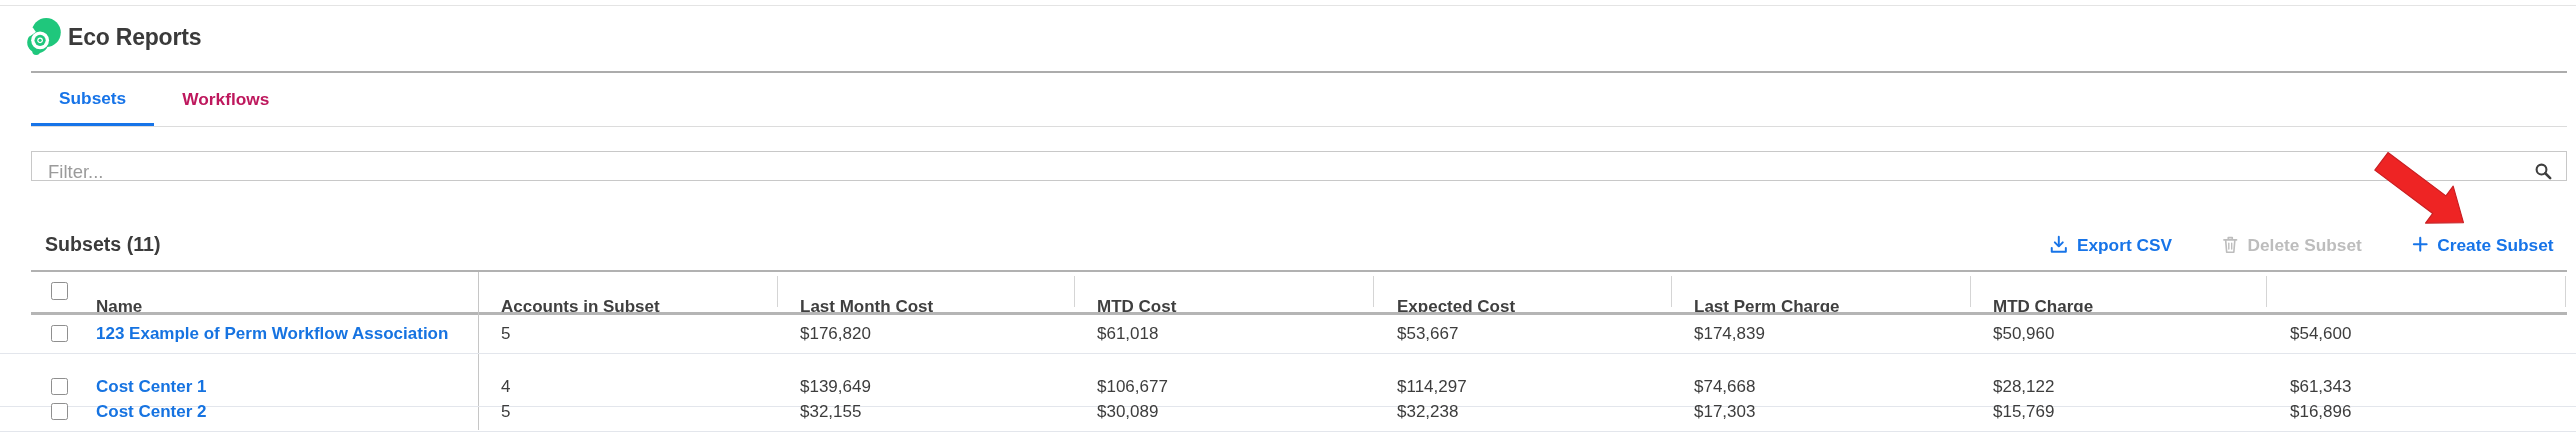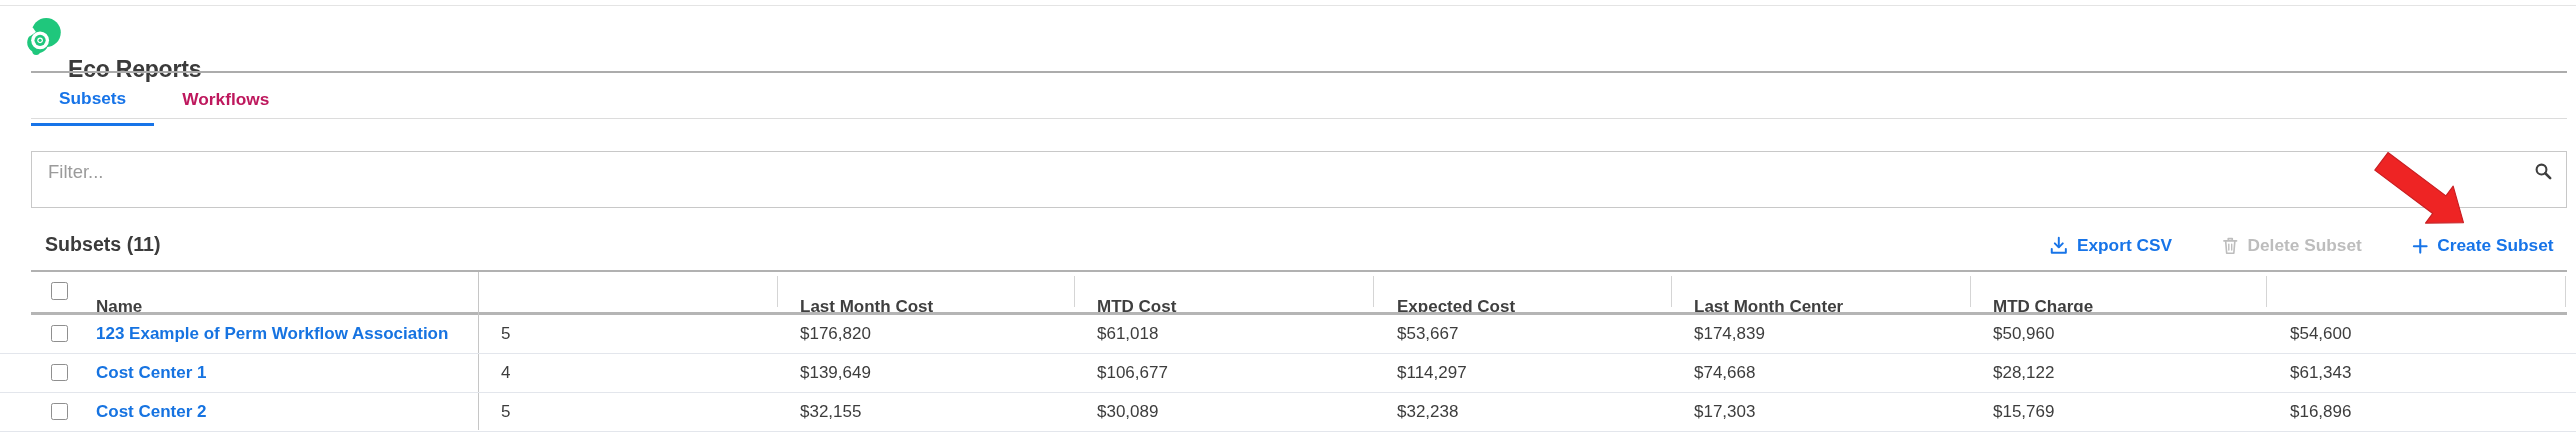--- a/index.html
+++ b/index.html
@@ -5,42 +5,42 @@
   html,body{margin:0;padding:0;background:#fff;}
   body{width:2576px;height:448px;position:relative;overflow:hidden;
        font-family:"Liberation Sans","DejaVu Sans",sans-serif;color:#3d3d3d;}
   .abs{position:absolute;}
 
   
   .top-rule{left:0;top:4.6px;width:2576px;height:1.7px;background:#e4e4e4;}
 
   
   .logo{left:26px;top:18px;width:36px;height:38px;}
-  .app-title{left:68px;top:24px;font-size:23px;font-weight:600;color:#3a3a3a;letter-spacing:-0.2px;margin-top:32px;}
+  .app-title{left:68px;top:24px;font-size:23px;font-weight:600;color:#3a3a3a;letter-spacing:-0.2px;}
   .header-rule{left:31px;top:71px;width:2536px;height:1.7px;background:#acacac;}
 
   
-  .tabbar{left:31px;top:73px;width:2536px;height:46px;border-bottom:1.2px solid #dcdcdc;
+  .tabbar{left:31px;top:73px;width:2536px;height:54px;border-bottom:1.2px solid #dcdcdc;
           display:flex;box-sizing:border-box;}
   .tab{height:53px;display:flex;align-items:center;padding:0 28px;font-size:17.3px;font-weight:600;
        color:#be185d;cursor:pointer;box-sizing:border-box;}
   .tab.active{color:#1774e8;border-bottom:3.5px solid #1774e8;}
 
   
-  .filter-wrap{left:31px;top:151px;width:2536px;height:57px;border:1.2px solid #c8c8c8;border-radius:0;
+  .filter-wrap{left:31px;top:151px;width:2536px;height:30px;border:1.2px solid #c8c8c8;border-radius:0;
                box-sizing:border-box;background:#fff;}
   .filter-wrap input{border:none;outline:none;width:2472px;height:35px;margin:1.2px 0 0 14px;
                      font-size:18.5px;color:#444;font-family:inherit;background:transparent;}
   .filter-wrap input::placeholder{color:#9b9b9b;}
   .search-ic{right:14px;top:9.8px;width:18.5px;height:18.5px;position:absolute;}
 
   
   .section-title{left:45px;top:233px;font-size:19.6px;font-weight:700;color:#3b3b3b;}
   .actions{top:230px;right:22.5px;height:30px;display:flex;align-items:center;}
-  .act-btn{display:flex;align-items:flex-end;gap:8px;font-size:17.3px;font-weight:700;color:#1774e8;cursor:pointer;}
+  .act-btn{display:flex;align-items:flex-start;gap:8px;font-size:17.3px;font-weight:700;color:#1774e8;cursor:pointer;}
   .act-btn.disabled{color:#bdbdbd;cursor:default;}
   .act-btn + .act-btn{margin-left:49px;}
 
   
   .tbar1{left:31px;top:270px;width:2536px;height:2.3px;background:#b1b1b1;}
   .tbar2{left:31px;top:312px;width:2536px;height:2.9px;background:#b5b5b5;}
   .thead{left:0;top:272px;width:2576px;height:38px;}
   .th{position:absolute;top:16px;height:38px;line-height:38px;font-size:17px;font-weight:700;color:#3f3f3f;}
   .vline-full{left:478px;top:272px;width:1.2px;height:158px;background:#c6c6c6;}
   .vtick{top:276px;width:1.2px;height:31px;background:#d5d5d5;}
@@ -116,24 +116,25 @@
 
 <svg class="abs red-arrow" viewBox="0 0 180 145">
   <polygon points="6.6,31.2 106.9,106.1 94.4,122.9 160,122 142.2,58.9 129.7,75.7 29.4,0.8" fill="#ee2424" stroke="#c81e22" stroke-width="2" stroke-linejoin="round"></polygon>
 </svg>
 
 <div class="abs tbar1"></div>
 
 <div class="abs thead">
   <div class="checkbox" style="top:10.4px;"></div>
   <div class="th c0">Name</div>
+  <div class="th c1">Accounts in Subset</div>
   <div class="th c2">Last Month Cost</div>
   <div class="th c3">MTD Cost</div>
   <div class="th c4">Expected Cost</div>
-  <div class="th c5">Last Month Center</div>
+  <div class="th c5">Last Perm Charge</div>
   <div class="th c6">MTD Charge</div>
 </div>
 <div class="abs tbar2"></div>
 
 <div class="abs vline-full"></div>
 <div class="abs vtick" style="left:777px;"></div>
 <div class="abs vtick" style="left:1074px;"></div>
 <div class="abs vtick" style="left:1373px;"></div>
 <div class="abs vtick" style="left:1671px;"></div>
 <div class="abs vtick" style="left:1970px;"></div>
@@ -145,21 +146,21 @@
   <div class="td link c0">123 Example of Perm Workflow Association</div>
   <div class="td c1">5</div>
   <div class="td c2">$176,820</div>
   <div class="td c3">$61,018</div>
   <div class="td c4">$53,667</div>
   <div class="td c5">$174,839</div>
   <div class="td c6">$50,960</div>
   <div class="td c7">$54,600</div>
 </div>
 
-<div class="abs trow" style="top:354px;text-align:right;">
+<div class="abs trow" style="top:368px;text-align:right;">
   <div class="checkbox" style="top:9.8px;"></div>
   <div class="td link c0">Cost Center 1</div>
   <div class="td c1">4</div>
   <div class="td c2">$139,649</div>
   <div class="td c3">$106,677</div>
   <div class="td c4">$114,297</div>
   <div class="td c5">$74,668</div>
   <div class="td c6">$28,122</div>
   <div class="td c7">$61,343</div>
 </div>

